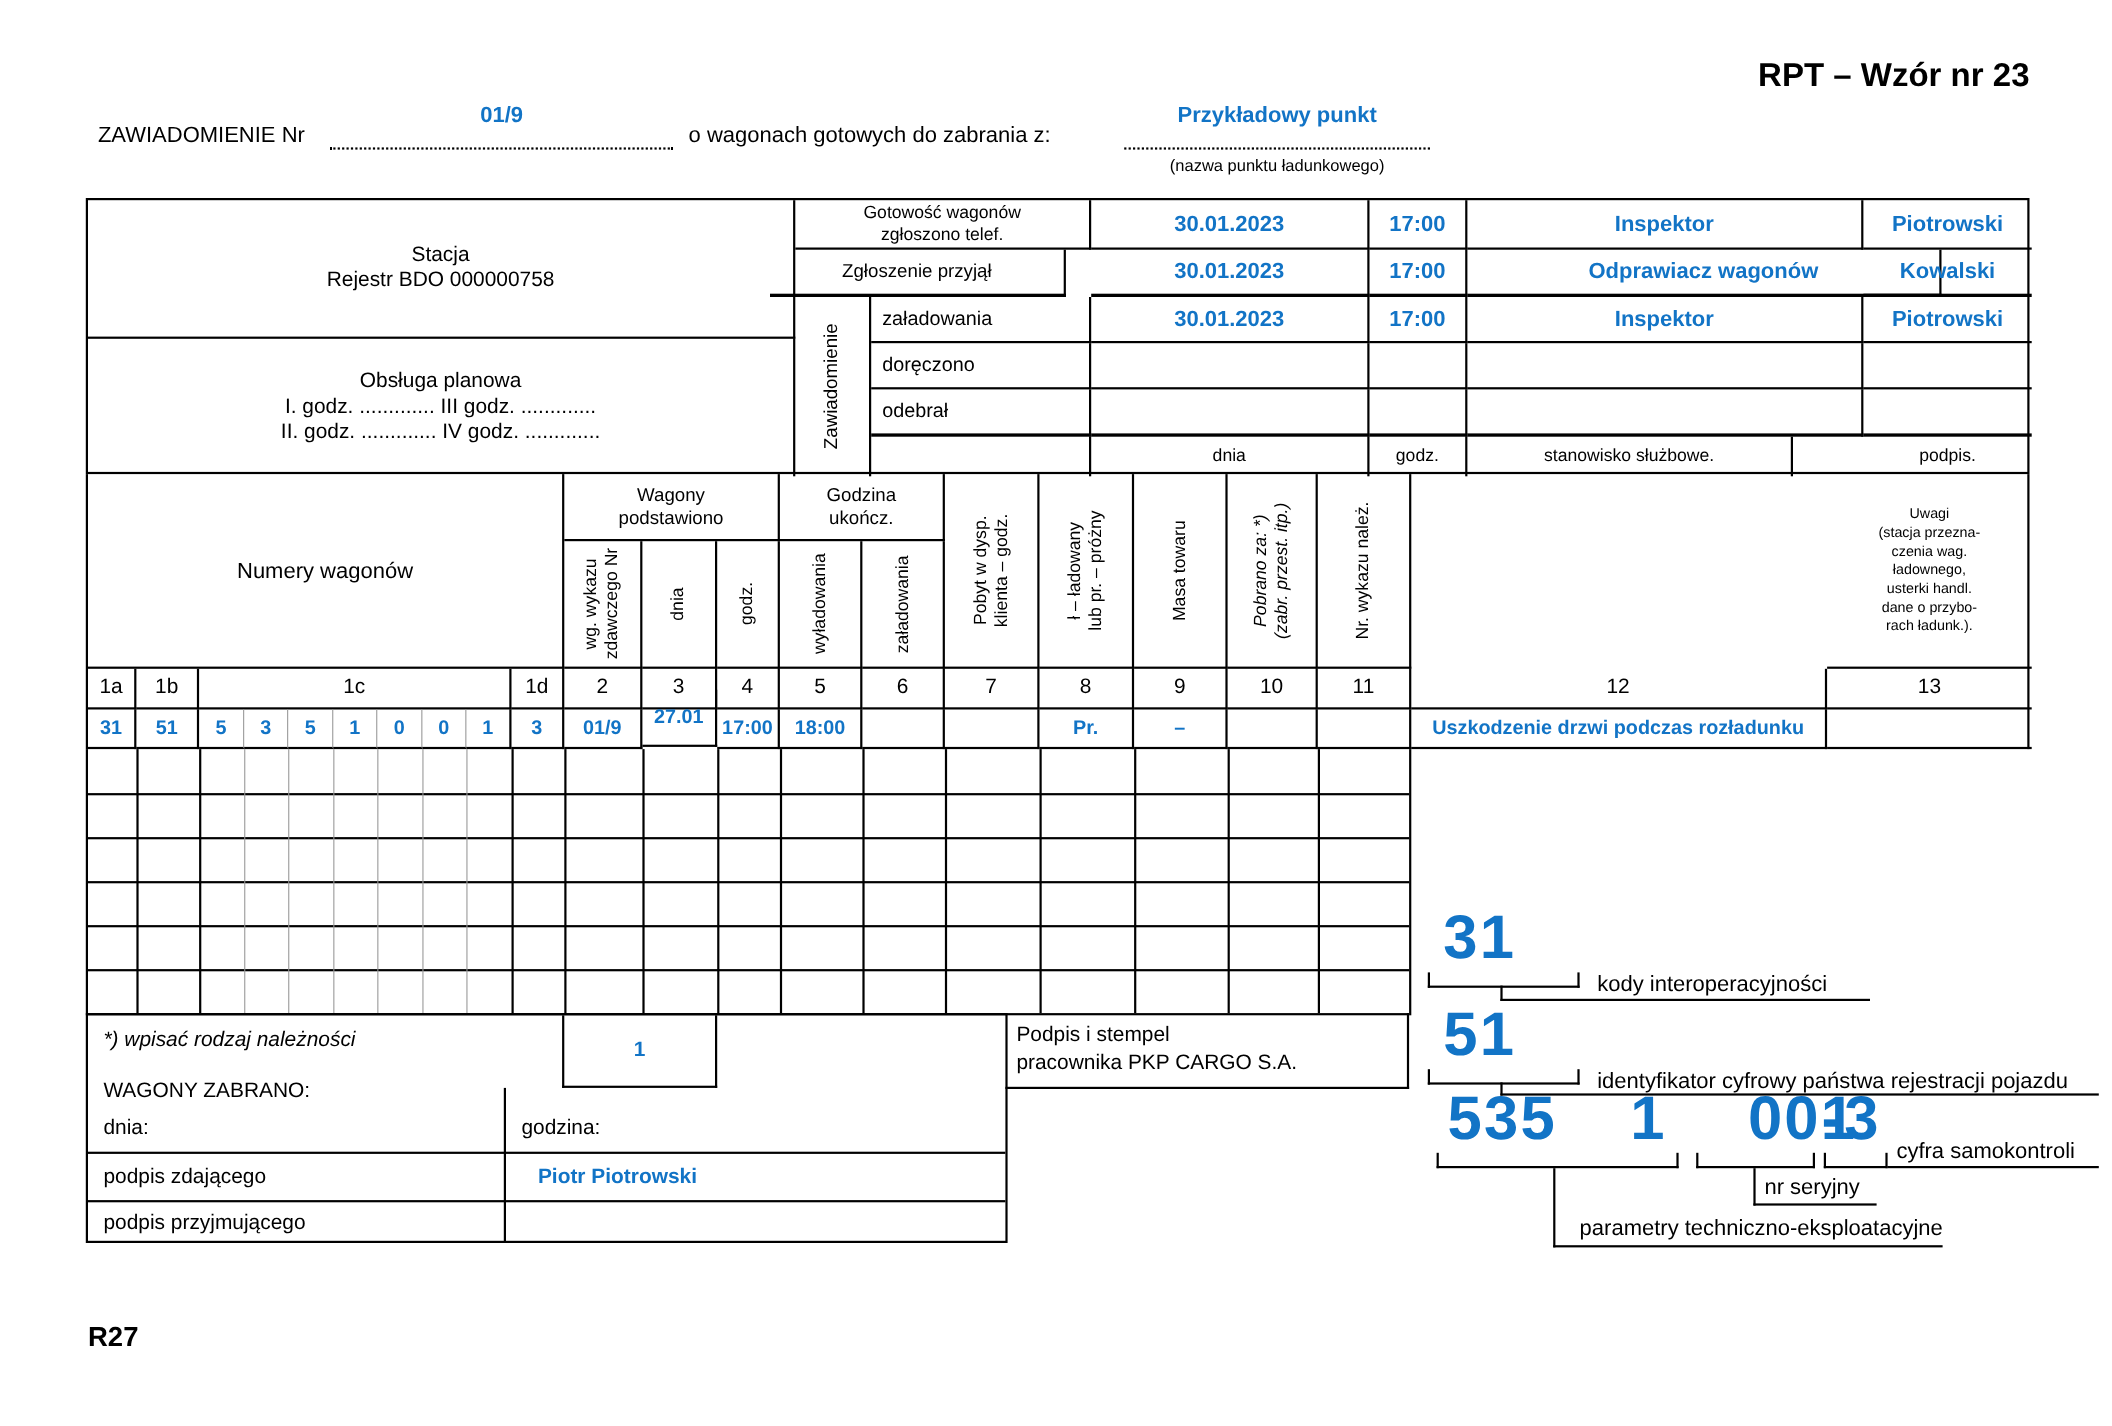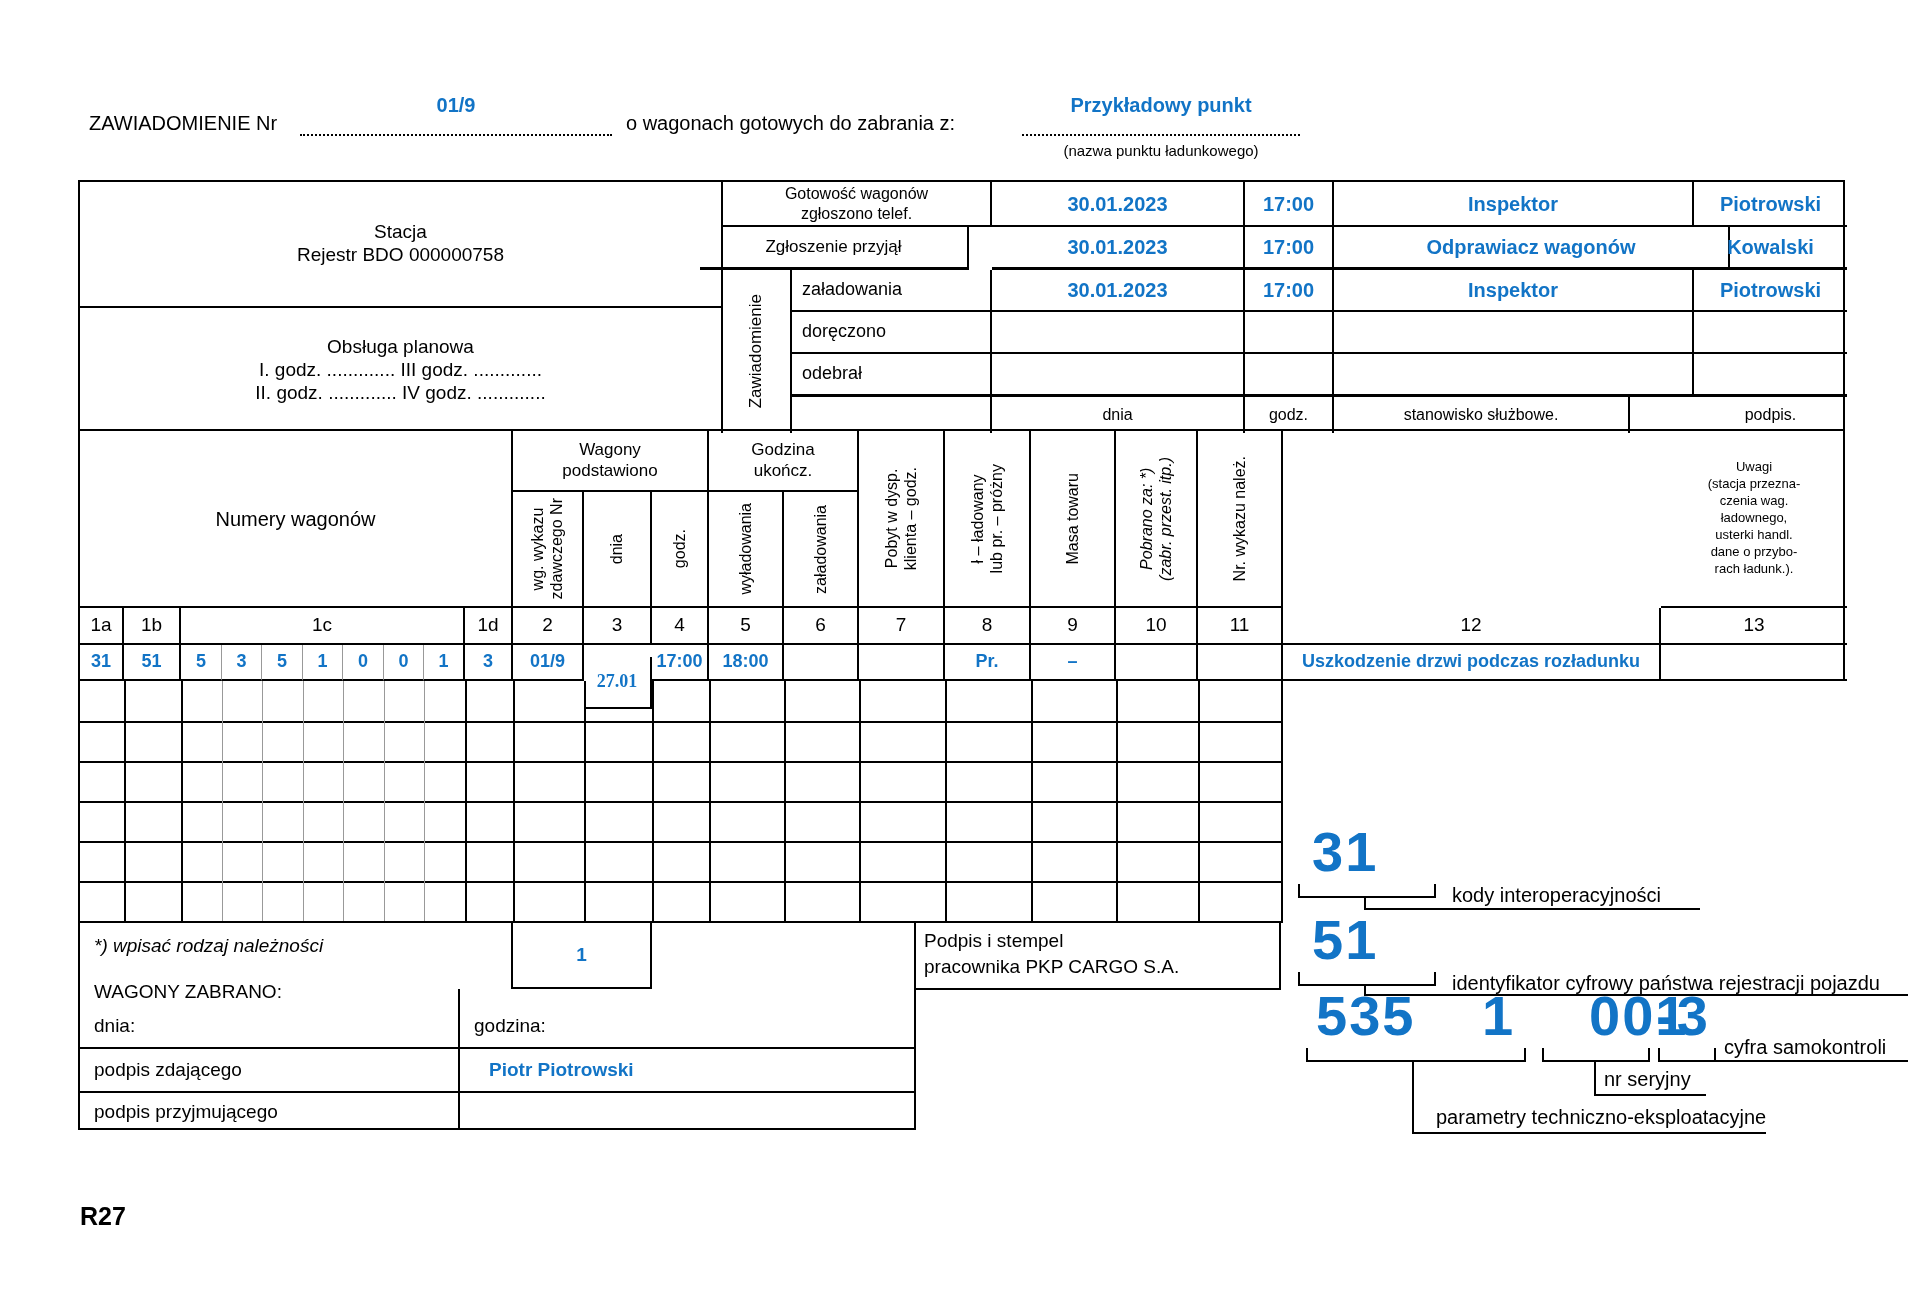--- a/index.html
+++ b/index.html
@@ -26,20 +26,21 @@
   .brk{position:absolute;box-sizing:border-box;border:2px solid #000;border-top:none;}
   .hl{position:absolute;box-sizing:border-box;border-bottom:2px solid #000;}
   .vlner{position:absolute;box-sizing:border-box;width:0;border-left:2px solid #000;}
   .leglabel{position:absolute;font-size:20px;white-space:nowrap;}
 </style>
 </head>
 <body>
 
 <div class="sheet">
 
+  <div class="abs" style="left:1370px;top:52px;width:475px;text-align:right;font-size:30px;font-weight:bold;">RPT – Wzór nr 23</div>
 
   <div class="abs fs20" style="left:89px;top:112px;">ZAWIADOMIENIE Nr</div>
   <div class="abs dotted" style="left:300px;top:86px;width:312px;height:50px;">
     <span class="blue fs20" style="margin-bottom:10px;">01/9</span>
   </div>
   <div class="abs fs20" style="left:626px;top:112px;">o wagonach gotowych do zabrania z:</div>
   <div class="abs dotted" style="left:1022px;top:86px;width:278px;height:50px;">
     <span class="blue fs20" style="margin-bottom:10px;white-space:nowrap;">Przykładowy punkt</span>
   </div>
   <div class="abs" style="left:1012px;top:142px;width:298px;text-align:center;font-size:15px;">(nazwa punktu ładunkowego)</div>
@@ -54,21 +55,21 @@
     <div class="cell br bb pre fs16" style="left:643px;top:0;width:269px;height:45px;">Gotowość wagonów
 zgłoszono telef.</div>
     <div class="cell br bb blue fs20" style="left:912px;top:0;width:253px;height:45px;">30.01.2023</div>
     <div class="cell br bb blue fs20" style="left:1165px;top:0;width:89px;height:45px;">17:00</div>
     <div class="cell br bb blue fs20" style="left:1254px;top:0;width:360px;height:45px;">Inspektor</div>
     <div class="cell bb blue fs20" style="left:1614px;top:0;width:153px;height:45px;">Piotrowski</div>
 
     <div class="cell br bb3 fs17" style="left:620px;top:45px;width:269px;height:43px;">Zgłoszenie przyjął</div>
     <div class="cell br bb3 blue fs20" style="left:912px;top:45px;width:253px;height:43px;">30.01.2023</div>
     <div class="cell br bb3 blue fs20" style="left:1165px;top:45px;width:89px;height:43px;">17:00</div>
-    <div class="cell br bb3 blue fs20" style="left:1254px;top:45px;width:396px;height:43px;">Odprawiacz wagonów</div>
+    <div class="cell br bb3 blue fs20" style="left:1254px;top:45px;width:431px;height:43px;">Odprawiacz wagonów</div>
     <div class="cell bb3 blue fs20" style="left:1614px;top:45px;width:153px;height:43px;">Kowalski</div>
 
     <div class="cell br" style="left:643px;top:88px;width:69px;height:163px;">
       <span class="v fs17">Zawiadomienie</span>
     </div>
 
     <div class="cell br bb leftal fs18" style="left:712px;top:88px;width:200px;height:42px;">załadowania</div>
     <div class="cell br bb blue fs20" style="left:912px;top:88px;width:253px;height:42px;">30.01.2023</div>
     <div class="cell br bb blue fs20" style="left:1165px;top:88px;width:89px;height:42px;">17:00</div>
     <div class="cell br bb blue fs20" style="left:1254px;top:88px;width:360px;height:42px;">Inspektor</div>
@@ -163,21 +164,21 @@
     <div class="cell br bb blue fs18" style="left:44px;top:214px;width:57px;height:36px;">51</div>
     <div class="cell bthin bb blue fs18" style="left:101px;top:214px;width:41px;height:36px;">5</div>
     <div class="cell bthin bb blue fs18" style="left:142px;top:214px;width:40px;height:36px;">3</div>
     <div class="cell bthin bb blue fs18" style="left:182px;top:214px;width:41px;height:36px;">5</div>
     <div class="cell bthin bb blue fs18" style="left:223px;top:214px;width:40px;height:36px;">1</div>
     <div class="cell bthin bb blue fs18" style="left:263px;top:214px;width:41px;height:36px;">0</div>
     <div class="cell bthin bb blue fs18" style="left:304px;top:214px;width:40px;height:36px;">0</div>
     <div class="cell br bb blue fs18" style="left:344px;top:214px;width:41px;height:36px;">1</div>
     <div class="cell br bb blue fs18" style="left:385px;top:214px;width:48px;height:36px;">3</div>
     <div class="cell br bb blue fs18" style="left:433px;top:214px;width:71px;height:36px;">01/9</div>
-    <div class="cell br bb blue fs18" style="left:504px;top:226px;width:68px;height:52px;font-family:Liberation Serif, serif;">27.01</div>
+    <div class="cell br bb blue fs18" style="left:504px;top:196px;width:68px;height:52px;">27.01</div>
     <div class="cell br bb blue fs18" style="left:572px;top:214px;width:57px;height:36px;">17:00</div>
     <div class="cell br bb blue fs18" style="left:629px;top:214px;width:75px;height:36px;">18:00</div>
     <div class="cell br bb blue fs18" style="left:704px;top:214px;width:75px;height:36px;"></div>
     <div class="cell br bb blue fs18" style="left:779px;top:214px;width:86px;height:36px;"></div>
     <div class="cell br bb blue fs18" style="left:865px;top:214px;width:86px;height:36px;">Pr.</div>
     <div class="cell br bb blue fs18" style="left:951px;top:214px;width:85px;height:36px;">–</div>
     <div class="cell br bb blue fs18" style="left:1036px;top:214px;width:82px;height:36px;"></div>
     <div class="cell br bb blue fs18" style="left:1118px;top:214px;width:85px;height:36px;"></div>
     <div class="cell br bb blue fs18" style="left:1203px;top:214px;width:378px;height:36px;">Uszkodzenie drzwi podczas rozładunku</div>
     <div class="cell bb blue fs18" style="left:1581px;top:214px;width:186px;height:36px;"></div>

